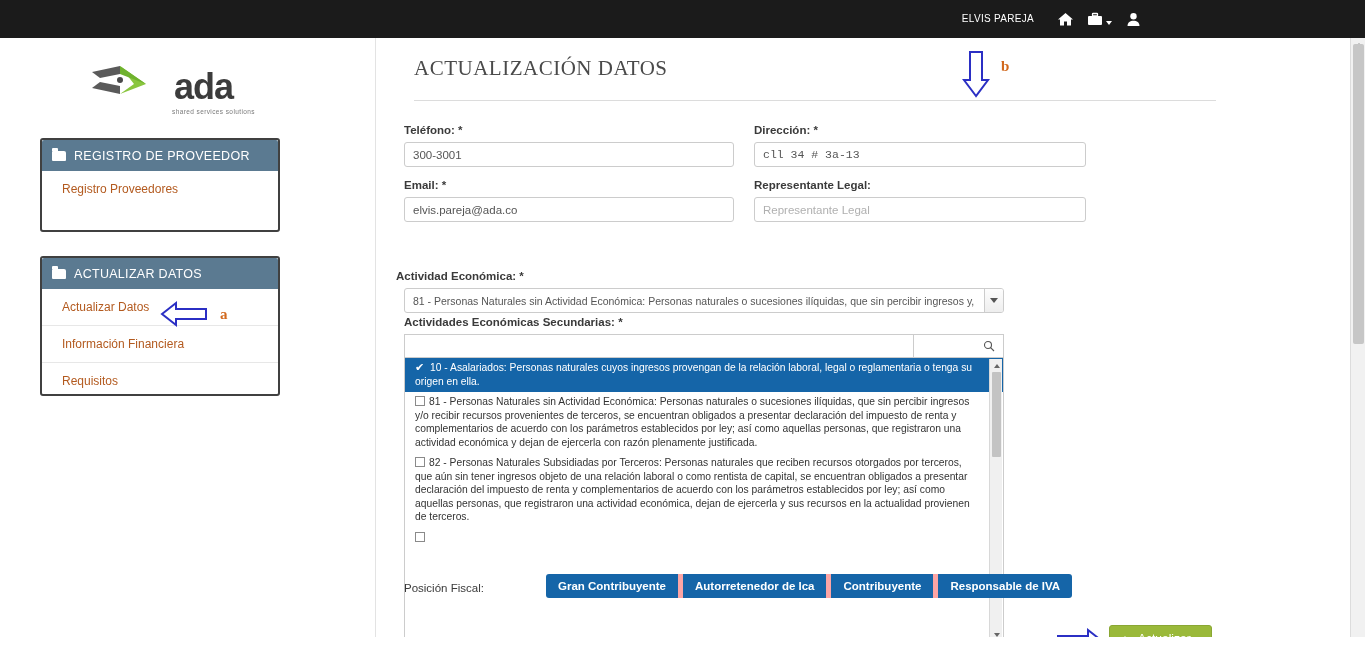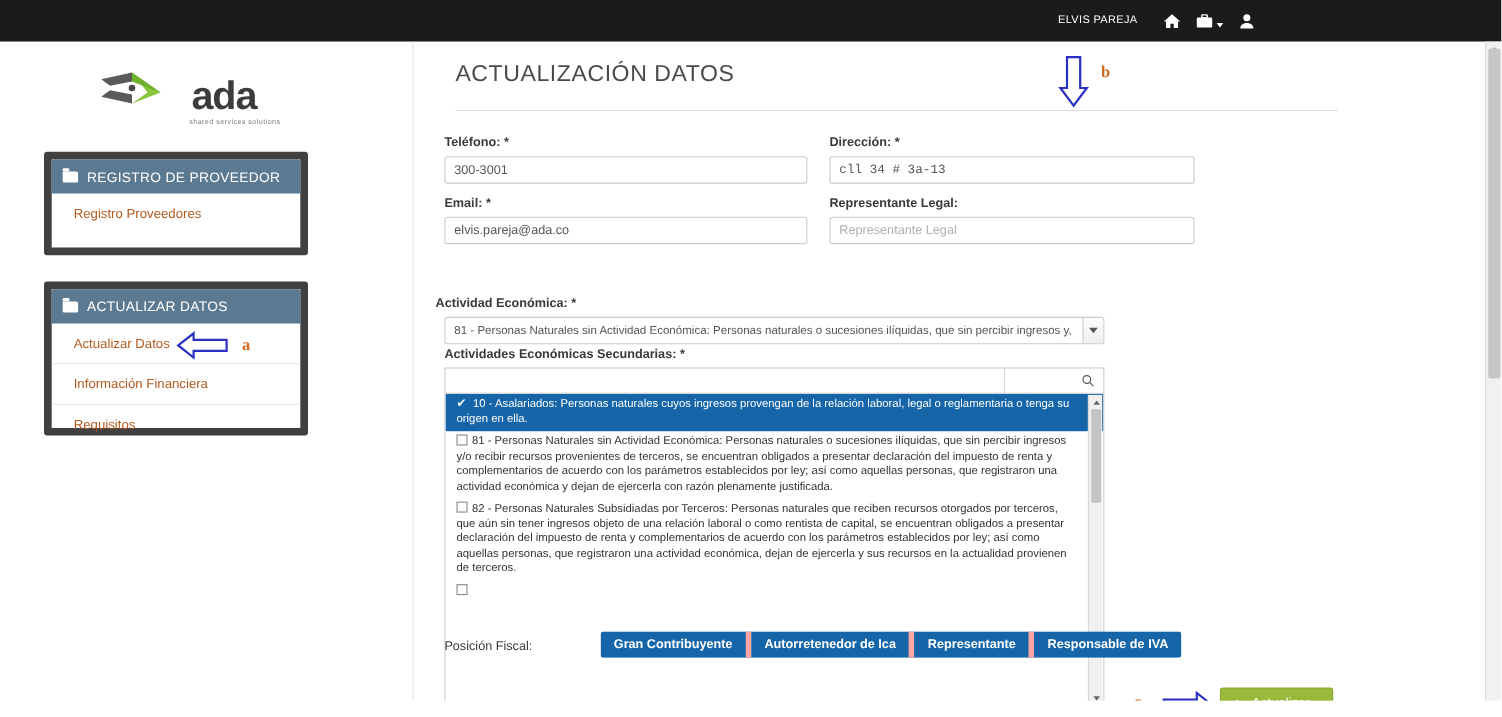--- a/index.html
+++ b/index.html
@@ -82,21 +82,21 @@
   .logo-sub {
     position: absolute; left: 82px; top: 52px;
     font-size: 6.5px;
     color: #7a7a7a;
     letter-spacing: .4px;
   }
   .panel {
     position: absolute;
     left: 20px;
     width: 240px;
-    border: 7px solid #404040;
+    border: 2px solid #404040;
     border-radius: 3px;
     background: #ffffff;
   }
   .panel-head {
     height: 31px;
     background: #5b7a91;
     color: #ffffff;
     display: flex; align-items: center;
     padding-left: 10px;
     font-size: 12.5px;
@@ -137,20 +137,21 @@
   }
   .right-gutter {
     position: absolute; left: 1255px; top: 0;
     width: 110px; height: 614px;
     background: #ffffff;
   }
   .page-title {
     position: absolute; left: 38px; top: 18px;
     font-size: 21px; color: #4a4a4a;
     letter-spacing: .5px;
+    font-family: Liberation Serif, serif;
   }
   .title-rule {
     position: absolute; left: 38px; top: 62px;
     width: 802px; height: 1px;
     background: #dcdcdc;
   }
 
   .form {
     position: absolute; left: 0; top: 72px;
     width: 880px;
@@ -529,21 +530,21 @@
             <div class="ms-arrow-down">
                 <i></i>
               </div>
           </div>
         </div>
 
         <div class="fiscal-label">Posición Fiscal:</div>
         <div class="fiscal-group">
           <div class="fiscal-btn">Gran Contribuyente</div>
           <div class="fiscal-btn">Autorretenedor de Ica</div>
-          <div class="fiscal-btn">Representante</div>
+          <div class="fiscal-btn">Contribuyente</div>
           <div class="fiscal-btn">Responsable de IVA</div>
         </div>
 
         <div class="btn-update">
           <span class="up-caret"></span>
           <span>Actualizar</span>
         </div>
 
         <svg class="arrow-svg" style="left:678px;top:518px;" width="52" height="26" viewBox="0 0 52 26">
           <path d="M48 13 L34 2 L34 8 L4 8 L4 18 L34 18 L34 24 Z" fill="none" stroke="#2b2fc4" stroke-width="2"></path>

